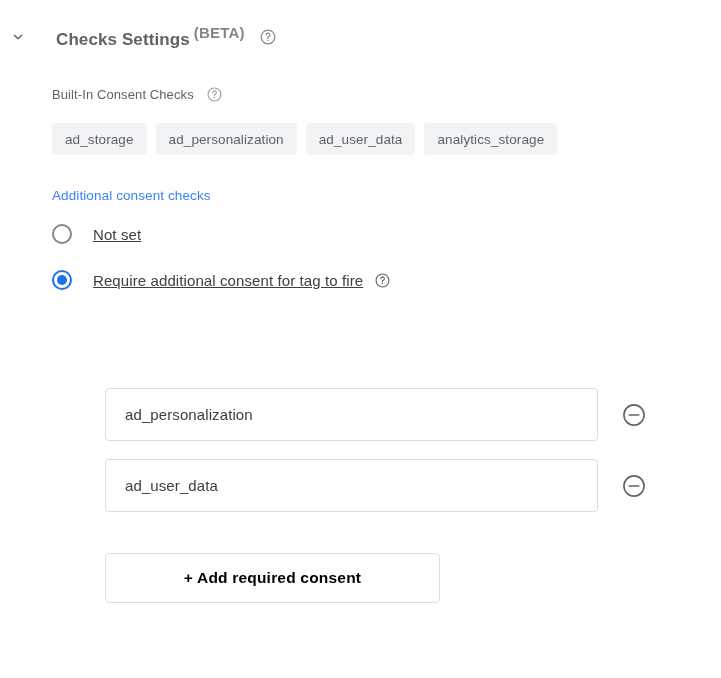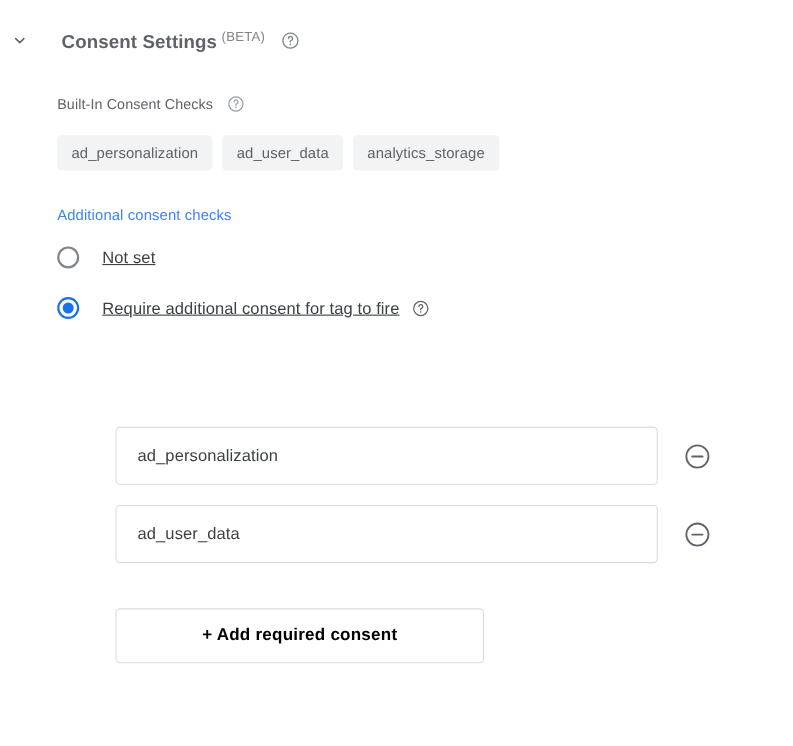--- a/index.html
+++ b/index.html
@@ -38,22 +38,22 @@
 
   .section-title {
     font-size: 17px;
     font-weight: bold;
     color: #5f6368;
     letter-spacing: .1px;
     white-space: nowrap;
     margin-left: 20px;
   }
   .beta-sup {
-    font-size: 12px;
-    font-weight: normal;
+    font-size: 15px;
+    font-weight: bold;
     color: #80868b;
     vertical-align: super;
     margin-left: 4px;
     letter-spacing: .2px;
   }
   .help-icon {
     display: inline-flex;
     align-items: center;
     justify-content: center;
     flex: 0 0 auto;
@@ -222,21 +222,21 @@
 </style>
 </head>
 <body>
 
 <div class="section-header">
   <span class="chevron-btn">
     <svg width="16" height="16" viewBox="0 0 24 24" aria-hidden="true">
       <path d="M6.5 9.2 L12 14.6 L17.5 9.2" fill="none" stroke="#5f6368" stroke-width="2.1" stroke-linecap="round" stroke-linejoin="round"></path>
     </svg>
   </span>
-  <span class="section-title"><span>Consent Settings</span><sup class="beta-sup">(BETA)</sup></span>
+  <span class="section-title"><span>Checks Settings</span><sup class="beta-sup">(BETA)</sup></span>
   <span class="help-icon hdr-help">
     <svg width="18" height="18" viewBox="0 0 24 24" aria-hidden="true">
       <circle cx="12" cy="12" r="9.1" fill="none" stroke="#80868b" stroke-width="1.6"></circle>
       <path d="M9.6 9.4a2.5 2.5 0 1 1 3.1 2.4c-.6.2-.8.7-.8 1.3v.6" fill="none" stroke="#80868b" stroke-width="1.6" stroke-linecap="round"></path>
       <circle cx="11.9" cy="16.4" r="1.05" fill="#80868b"></circle>
     </svg>
   </span>
 </div>
 
 <div class="builtin-label-row">
@@ -244,20 +244,21 @@
   <span class="help-icon builtin-help">
     <svg width="17" height="17" viewBox="0 0 24 24" aria-hidden="true">
       <circle cx="12" cy="12" r="9.1" fill="none" stroke="#9aa0a6" stroke-width="1.6"></circle>
       <path d="M9.6 9.4a2.5 2.5 0 1 1 3.1 2.4c-.6.2-.8.7-.8 1.3v.6" fill="none" stroke="#9aa0a6" stroke-width="1.6" stroke-linecap="round"></path>
       <circle cx="11.9" cy="16.4" r="1.05" fill="#9aa0a6"></circle>
     </svg>
   </span>
 </div>
 
 <div class="chips-row">
+  <span class="chip">ad_storage</span>
   <span class="chip">ad_personalization</span>
   <span class="chip">ad_user_data</span>
   <span class="chip">analytics_storage</span>
 </div>
 
 <div class="additional-label">Additional consent checks</div>
 
 <div class="radio-group">
 
   <div class="radio-row">

